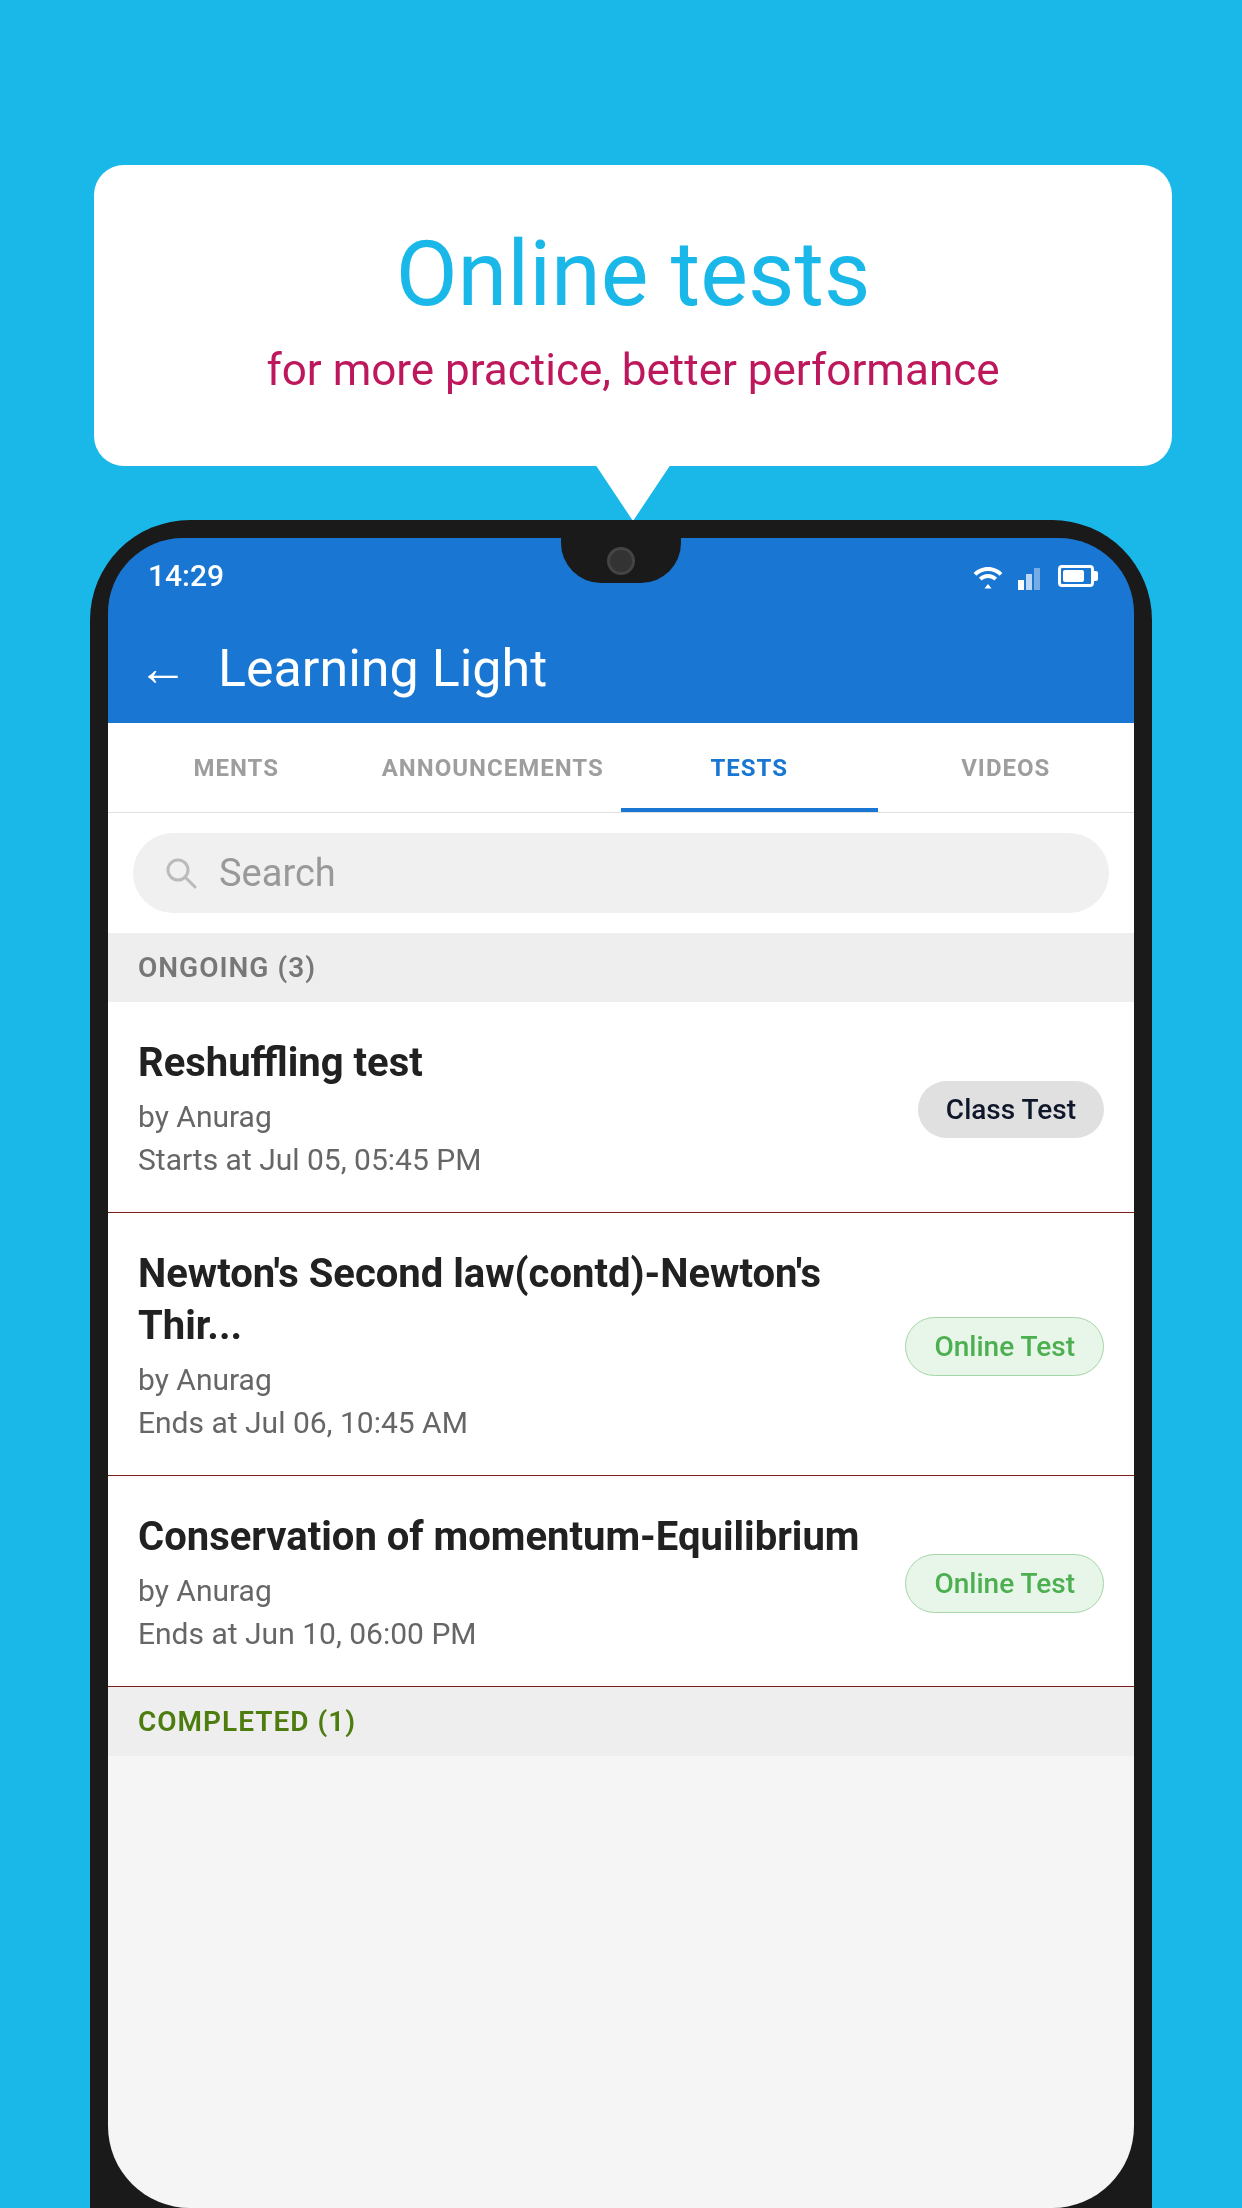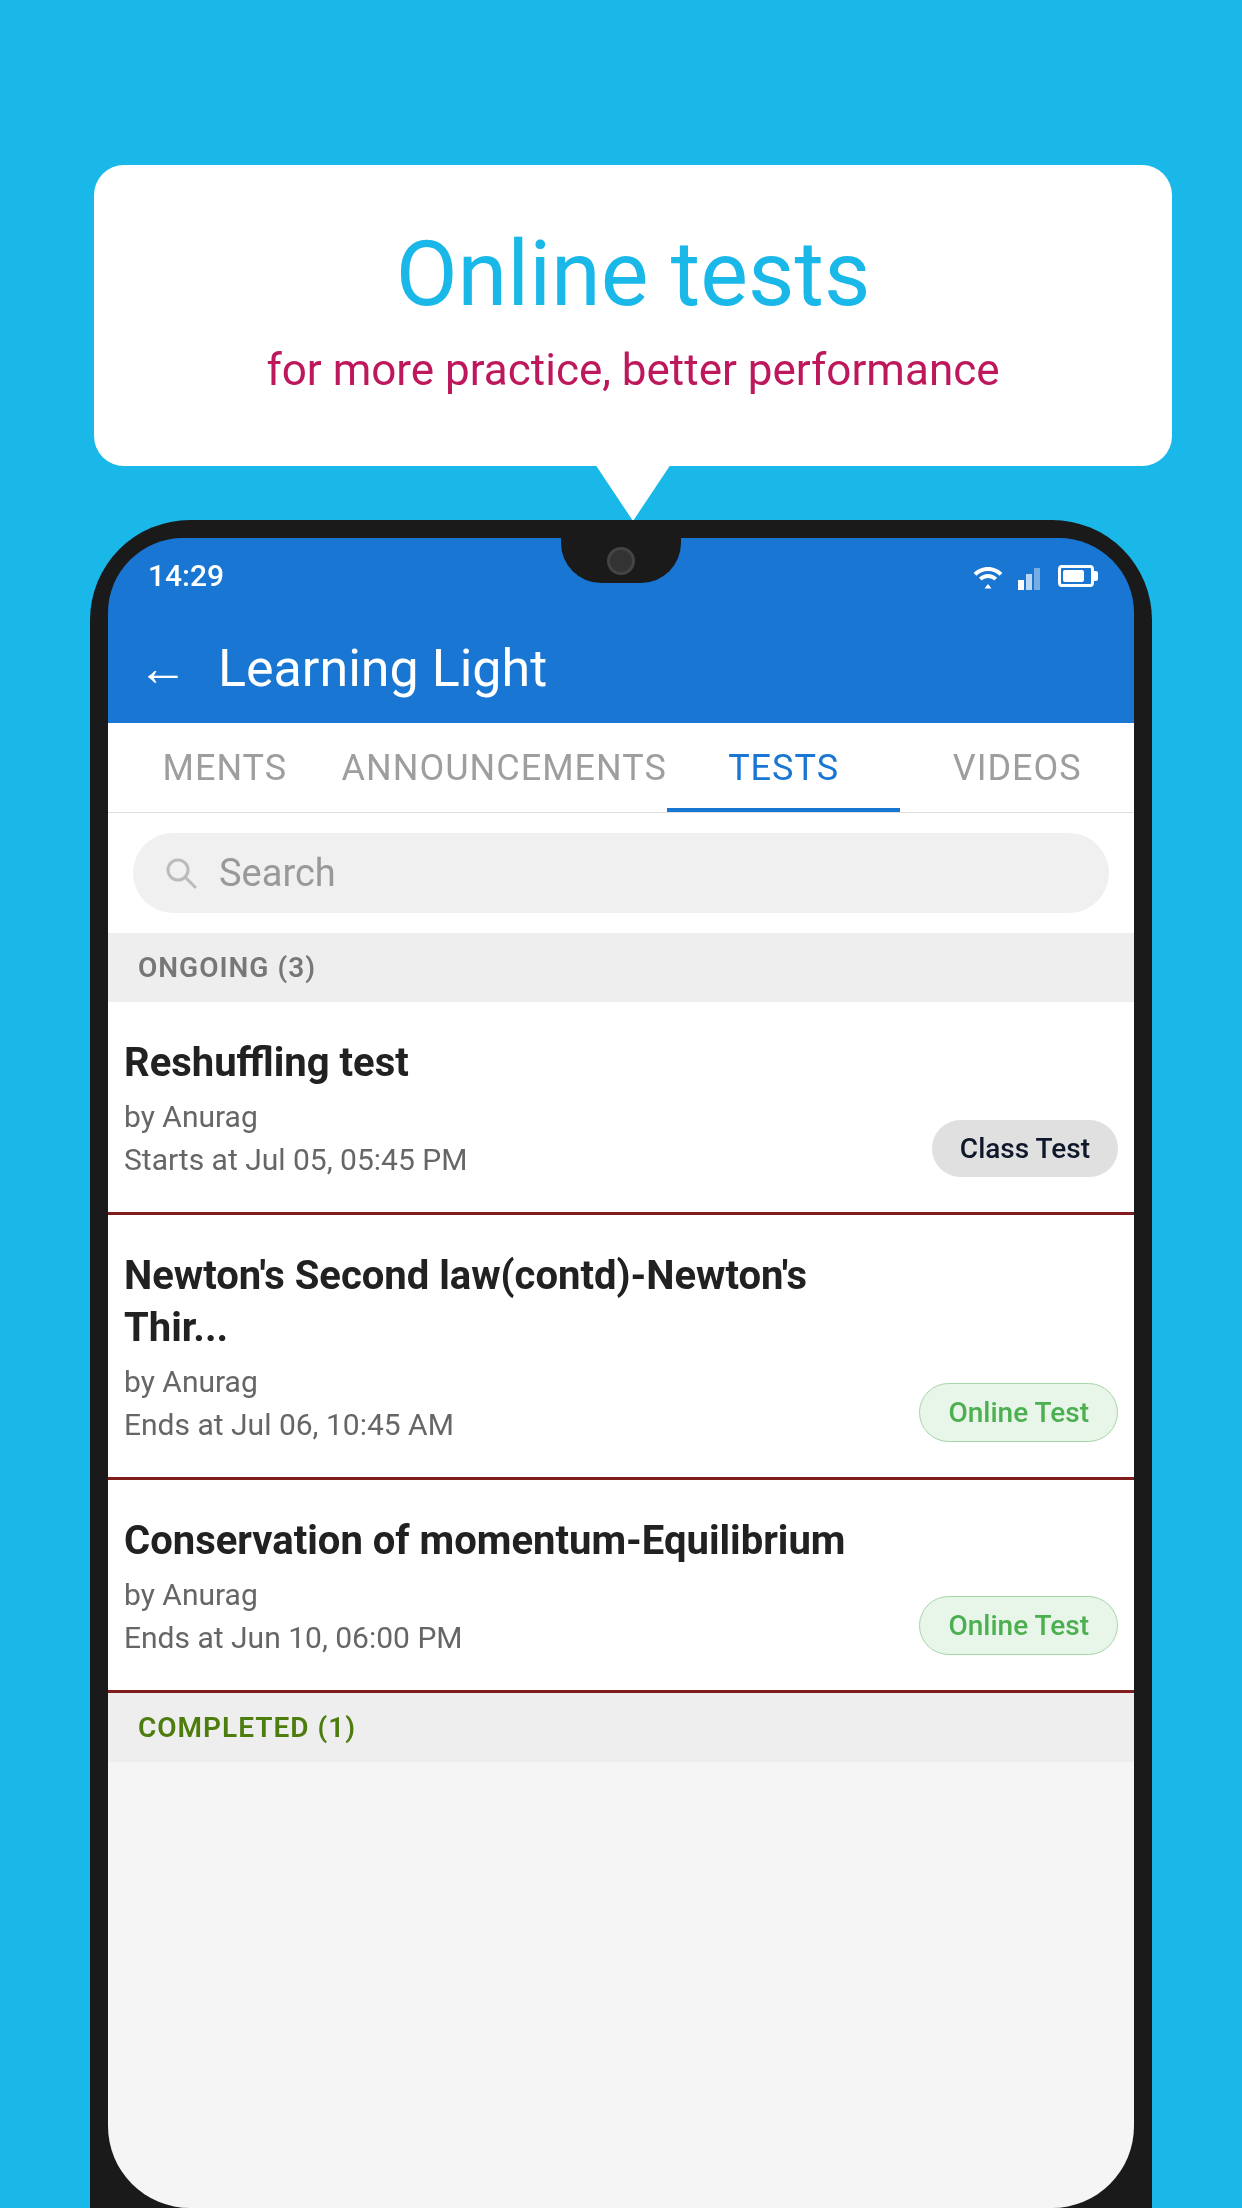--- a/index.html
+++ b/index.html
@@ -190,22 +190,22 @@
       height: 90px;
       border-bottom: 1px solid #e0e0e0;
       overflow: hidden;
     }
 
     .tab-item {
       flex: 1;
       display: flex;
       align-items: center;
       justify-content: center;
-      font-size: 36px;
-      font-weight: 400;
+      font-size: 24px;
+      font-weight: 700;
       color: #9e9e9e;
       text-transform: uppercase;
       letter-spacing: 1px;
       cursor: pointer;
       position: relative;
     }
 
     .tab-item.active {
       color: #1976d2;
     }
@@ -256,25 +256,25 @@
       color: #777;
       letter-spacing: 1px;
     }
 
     
     .test-list {
       background: white;
     }
 
     .test-item {
-      padding: 35px 16px;
-      border-bottom: 3px solid #7f1d1d;
+      padding: 35px 30px;
+      border-bottom: 1px solid #7f1d1d;
       display: flex;
       justify-content: space-between;
-      align-items: flex-end;
+      align-items: center;
     }
 
     .test-info {
       flex: 1;
       margin-right: 20px;
     }
 
     .test-name {
       font-size: 40px;
       font-weight: 700;

